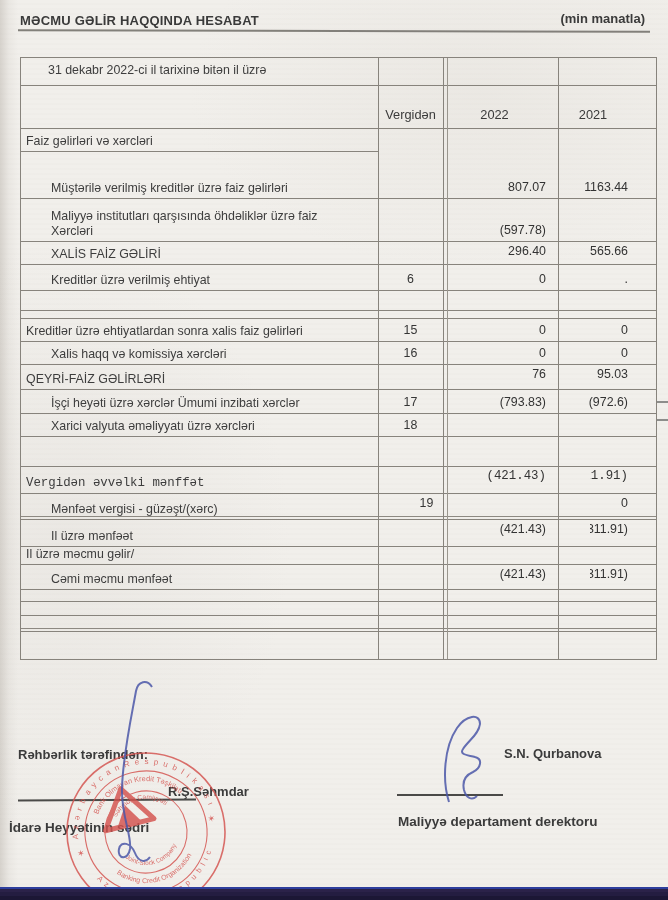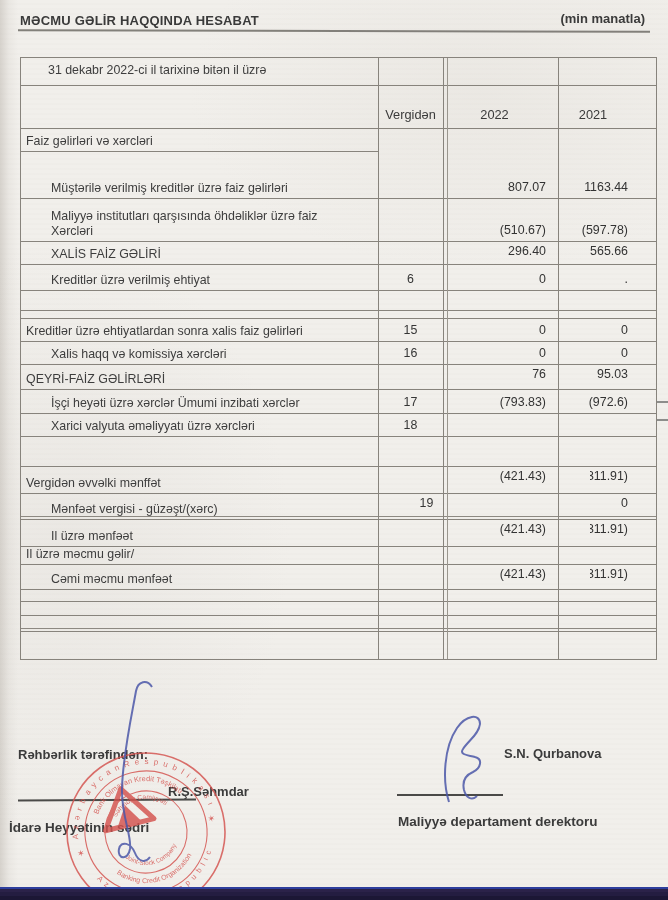--- a/index.html
+++ b/index.html
@@ -92,21 +92,20 @@
         <div class="row" style="height: 47px;">
           <div class="c label ind">Müştərilə verilmiş kreditlər üzrə faiz gəlirləri</div>
           <div class="c qeyd"></div>
           <div class="c val">807.07</div>
           <div class="c val">1163.44</div>
         </div>
         <div class="row" style="height: 43px;">
           <div class="c label ind">Maliyyə institutları qarşısında öhdəliklər üzrə faiz
 Xərcləri</div>
           <div class="c qeyd"></div>
-          <div class="c val">(510.67)</div>
           <div class="c val">(597.78)</div>
         </div>
         <div class="row vtop" style="height: 23px;">
           <div class="c label ind">XALİS FAİZ GƏLİRİ</div>
           <div class="c qeyd"></div>
           <div class="c val">296.40</div>
           <div class="c val">565.66</div>
         </div>
         <div class="row" style="height: 26px;">
           <div class="c label ind">Kreditlər üzrə verilmiş ehtiyat</div>
@@ -155,21 +154,21 @@
           <div class="c qeyd">18</div>
           <div class="c val"></div>
           <div class="c val"></div>
         </div>
         <div class="row" style="height: 30px;">
           <div class="c label"></div>
           <div class="c qeyd"></div>
           <div class="c val"></div>
           <div class="c val"></div>
         </div>
-        <div class="row vtop" style="height: 27px;">
+        <div class="row vtop" style="height: 27px; font-family: Liberation Mono, monospace;">
           <div class="c label">Vergidən əvvəlki mənffət</div>
           <div class="c qeyd"></div>
           <div class="c val">(421.43)</div>
           <div class="c val">(311.91)</div>
         </div>
         <div class="row vtop dbl" style="height: 26px;">
           <div class="c label ind">Mənfəət vergisi - güzəşt/(xərc)</div>
           <div class="c qeyd">19</div>
           <div class="c val"></div>
           <div class="c val">0</div>

